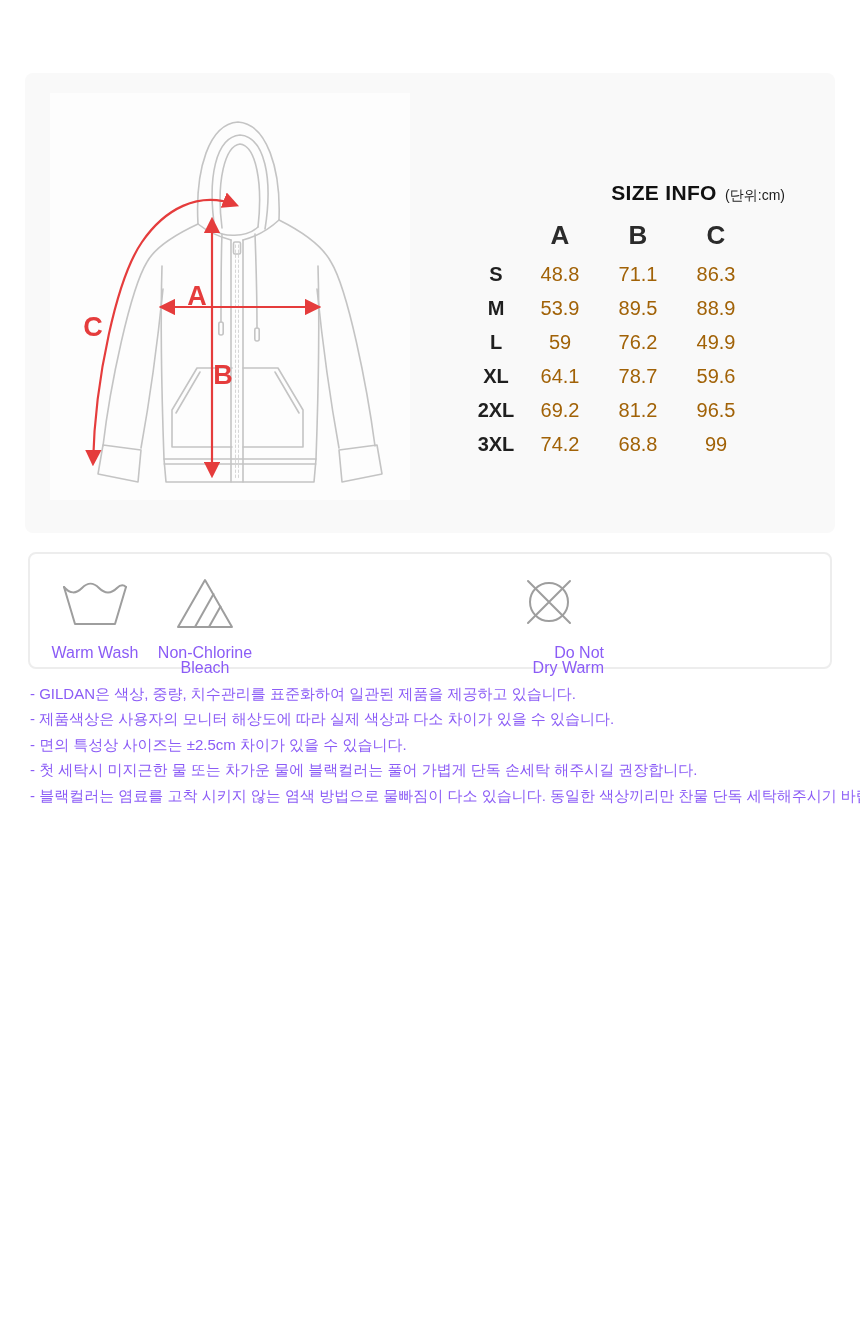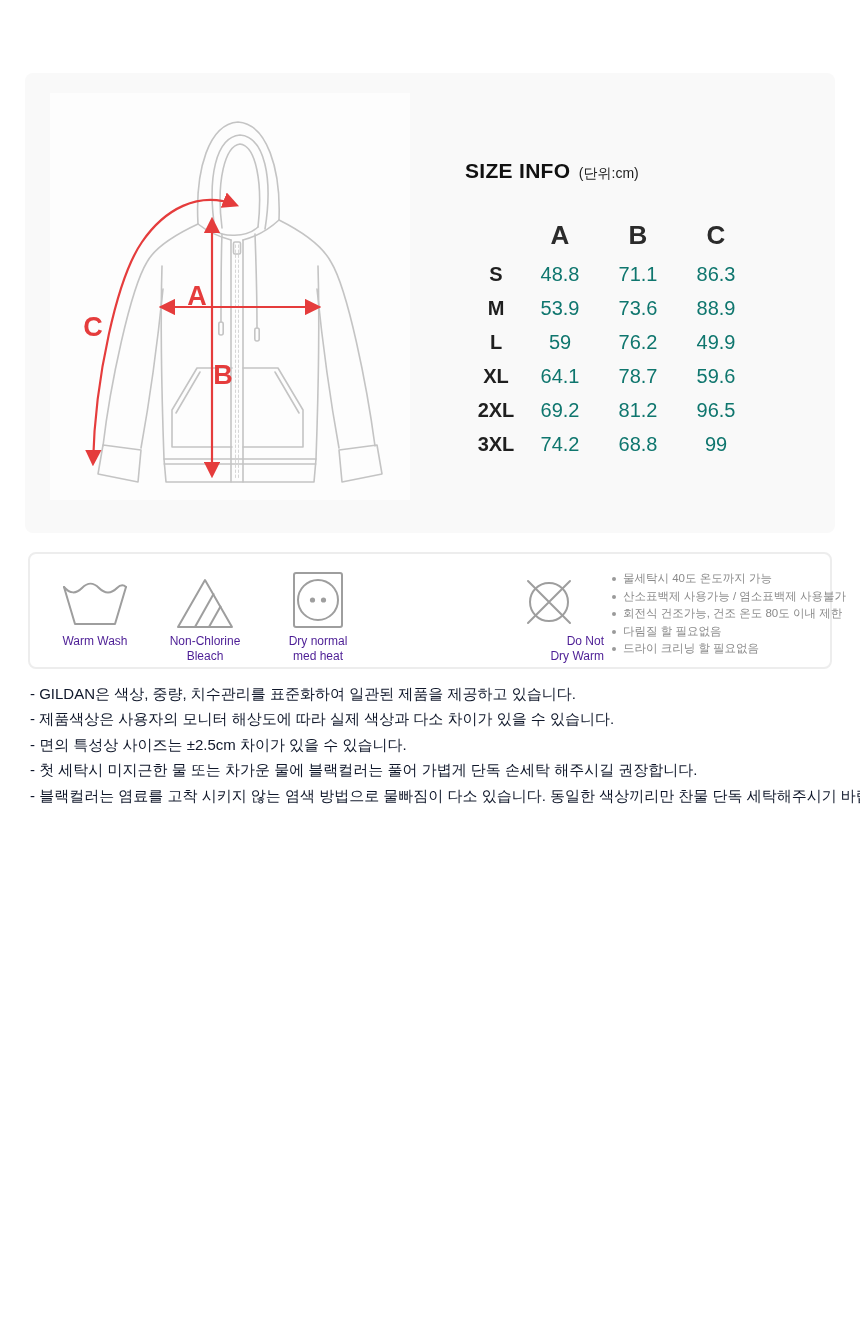--- a/index.html
+++ b/index.html
@@ -6,49 +6,49 @@
   html,body { margin:0; padding:0; background:#fff; }
   body { font-family:"Liberation Sans", sans-serif; }
   .page { position:relative; width:860px; height:1328px; background:#fff; overflow:hidden; }
 
   
   .size-card { position:absolute; left:25px; top:73px; width:810px; height:460px;
                background:#f9f9f9; border-radius:8px; }
   .diagram   { position:absolute; left:25px; top:20px; width:360px; height:407px; background:#fdfdfd; }
   .diagram svg { display:block; }
 
-  .size-title-row { position:absolute; left:440px; top:86px; width:320px; text-align:left;
+  .size-title-row { position:absolute; left:440px; top:108px; width:320px; text-align:right;
                     color:#111; white-space:nowrap; }
   .size-title { font-size:21px; font-weight:bold; letter-spacing:.3px; }
   .size-unit  { font-size:14px; font-weight:normal; color:#1c1c1c; margin-left:4px; }
 
   .size-table { position:absolute; left:440px; top:140px;
                 display:grid; grid-template-columns:62px 66px 90px 66px; }
   .st-cell  { display:flex; align-items:center; justify-content:center; height:34px;
-              font-size:20px; color:#0f766e; }
+              font-size:20px; color:#a16207; }
   .st-head  { height:44px; font-size:26px; font-weight:bold; color:#2b2b2b; }
   .st-label { font-weight:bold; color:#1f1f1f; }
 
   
   .care-box { position:absolute; left:28px; top:552px; width:804px; height:117px;
               background:#fff; border:2px solid #ededed; border-radius:8px; }
   .care-item { position:absolute; top:12px; width:110px; text-align:center; }
   .care-item .glyph { height:64px; display:flex; align-items:flex-end; justify-content:center; }
-  .care-label { margin-top:4px; font-size:12px; line-height:15px; color:#4c1d95; }
+  .care-label { margin-top:15px; font-size:16px; line-height:15px; color:#8b5cf6; }
   .ci-1 { left:10px; } .ci-2 { left:120px; } .ci-3 { left:233px; } .ci-4 { left:344px; } .ci-5 { left:464px;text-align:right; }
 
   .care-notes { position:absolute; left:580px; top:16px; margin:0; padding:0; list-style:none; }
   .care-notes li { position:relative; padding-left:13px; font-size:11.5px; line-height:17.5px;
                    color:#8a8a8a; white-space:nowrap; }
   .care-notes li::before { content:""; position:absolute; left:2px; top:7px; width:4px; height:4px;
                    border-radius:50%; background:#9a9a9a; }
 
   
   .footnotes { position:absolute; left:30px; top:681px; width:822px; }
-  .footnotes p { margin:0; font-size:15px; line-height:25.4px; color:#0f172a; white-space:nowrap; }
+  .footnotes p { margin:0; font-size:15px; line-height:25.4px; color:#8b5cf6; white-space:nowrap; }
 
   .care-icon-svg { stroke:#9e9e9e; stroke-width:2; fill:none; stroke-linecap:round; stroke-linejoin:round; }
 </style>
 </head>
 <body>
 
 <div class="page">
 
   <section class="size-card">
 
@@ -122,21 +122,21 @@
       <div class="st-cell st-head">B</div>
       <div class="st-cell st-head">C</div>
 
       <div class="st-cell st-label">S</div>
       <div class="st-cell">48.8</div>
       <div class="st-cell">71.1</div>
       <div class="st-cell">86.3</div>
 
       <div class="st-cell st-label">M</div>
       <div class="st-cell">53.9</div>
-      <div class="st-cell">73.6</div>
+      <div class="st-cell">89.5</div>
       <div class="st-cell">88.9</div>
 
       <div class="st-cell st-label">L</div>
       <div class="st-cell">59</div>
       <div class="st-cell">76.2</div>
       <div class="st-cell">49.9</div>
 
       <div class="st-cell st-label">XL</div>
       <div class="st-cell">64.1</div>
       <div class="st-cell">78.7</div>
@@ -176,56 +176,35 @@
           <path d="M20,51 L38.5,18"></path>
           <path d="M34,51 L45.5,30.5"></path>
         </svg>
       </div>
       <div class="care-label">
         <div>Non-Chlorine</div>
         <div>Bleach</div>
       </div>
     </div>
 
-    <div class="care-item ci-3">
-      <div class="glyph">
-        <svg class="care-icon-svg" width="56" height="60" viewBox="0 0 56 60">
-          <rect x="4" y="3" width="48" height="54" rx="2"></rect>
-          <circle cx="28" cy="30" r="20"></circle>
-          <circle cx="22.5" cy="30" r="2.6" fill="#9e9e9e" stroke="none"></circle>
-          <circle cx="33.5" cy="30" r="2.6" fill="#9e9e9e" stroke="none"></circle>
-        </svg>
-      </div>
-      <div class="care-label">
-        <div>Dry normal</div>
-        <div>med heat</div>
-      </div>
-    </div>
 
 
     <div class="care-item ci-5">
       <div class="glyph">
         <svg class="care-icon-svg" width="56" height="56" viewBox="0 0 56 56">
           <circle cx="28" cy="28" r="19"></circle>
           <path d="M7,7 L49,49 M49,7 L7,49"></path>
         </svg>
       </div>
       <div class="care-label">
         <div>Do Not</div>
         <div>Dry Warm</div>
       </div>
     </div>
 
-    <ul class="care-notes">
-      <li>물세탁시 40도 온도까지 가능</li>
-      <li>산소표백제 사용가능 / 염소표백제 사용불가</li>
-      <li>회전식 건조가능, 건조 온도 80도 이내 제한</li>
-      <li>다림질 할 필요없음</li>
-      <li>드라이 크리닝 할 필요없음</li>
-    </ul>
   </section>
 
   <div class="footnotes">
     <p>- GILDAN은 색상, 중량, 치수관리를 표준화하여 일관된 제품을 제공하고 있습니다.</p>
     <p>- 제품색상은 사용자의 모니터 해상도에 따라 실제 색상과 다소 차이가 있을 수 있습니다.</p>
     <p>- 면의 특성상 사이즈는 ±2.5cm 차이가 있을 수 있습니다.</p>
     <p>- 첫 세탁시 미지근한 물 또는 차가운 물에 블랙컬러는 풀어 가볍게 단독 손세탁 해주시길 권장합니다.</p>
     <p>- 블랙컬러는 염료를 고착 시키지 않는 염색 방법으로 물빠짐이 다소 있습니다. 동일한 색상끼리만 찬물 단독 세탁해주시기 바랍니다.</p>
   </div>
 

